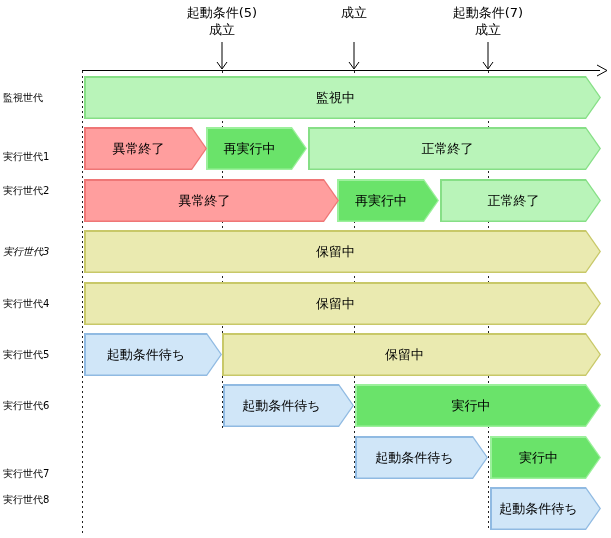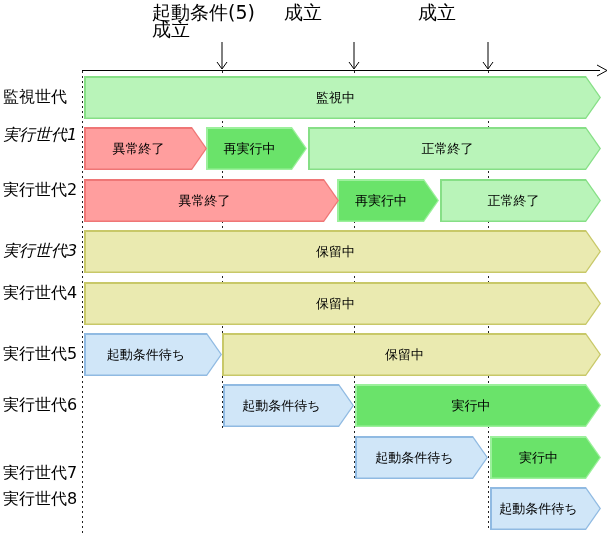--- a/index.html
+++ b/index.html
@@ -2,32 +2,32 @@
 <html><head>
 <meta charset="utf-8">
 <style>
   html,body { margin:0; padding:0; background:#fff; }
   .stage {
     position:relative; width:611px; height:538px; background:#ffffff;
     font-family:"DejaVu Sans","Liberation Sans",sans-serif; color:#000;
     overflow:hidden;
   }
   
-  .cond { position:absolute; top:4px; width:140px; text-align:left;
-          font-size:19px; line-height:17px; }
+  .cond { position:absolute; top:4px; width:140px; text-align:center;
+          font-size:13px; line-height:17px; }
   .cond-arrow { position:absolute; top:42px; }
   
   .timeline { position:absolute; left:82px; top:70px; width:518px; height:1px; background:#000; }
   .timeline-head { position:absolute; left:596px; top:64px; }
   
   .guide { position:absolute; width:1px; z-index:1;
            background:repeating-linear-gradient(to bottom,#222 0 2px,transparent 2px 5px); }
   
   .row-label { position:absolute; left:3px; height:43px; display:flex; align-items:center;
-               font-size:16px; z-index:30;text-align:center; }
+               font-size:10px; z-index:30;text-align:center; }
   .bar { position:absolute; height:43px;text-align:center; }
   .bar-outer { position:absolute; inset:0; background:var(--border);
     clip-path:polygon(0 0, calc(100% - 15px) 0, 100% 50%, calc(100% - 15px) 100%, 0 100%); }
   .bar-inner { position:absolute; inset:1.5px; background:var(--fill);
     clip-path:polygon(0 0, calc(100% - 14px) 0, 100% 50%, calc(100% - 14px) 100%, 0 100%); }
   .bar-label { position:absolute; inset:0; display:flex; align-items:center; justify-content:center;
     padding-right:14px; font-size:13px; white-space:nowrap; }
   .c-lightgreen { --fill:#b9f4b9; --border:#86df86; }
   .c-green      { --fill:#6ae36a; --border:#9cf09c; }
   .c-pink       { --fill:#ff9e9e; --border:#ef7676; }
@@ -40,20 +40,21 @@
 <div class="stage">
 
   <div class="cond" style="left:152px">
     <div>起動条件(5)</div>
     <div>成立</div>
   </div>
   <div class="cond" style="left:284px">
     <div>成立</div>
   </div>
   <div class="cond" style="left:418px">
+    <div>起動条件(7)</div>
     <div>成立</div>
   </div>
 
   <svg class="cond-arrow" style="left:215px" width="14" height="28">
     <path d="M7 0 V26 M2 20 L7 27 L12 20" stroke="#000" stroke-width="1" fill="none"></path>
   </svg>
   <svg class="cond-arrow" style="left:347px" width="14" height="28">
     <path d="M7 0 V26 M2 20 L7 27 L12 20" stroke="#000" stroke-width="1" fill="none"></path>
   </svg>
   <svg class="cond-arrow" style="left:481px" width="14" height="28">
@@ -70,21 +71,21 @@
   <div class="guide" style="left:354px; top:71px; height:408px"></div>
   <div class="guide" style="left:488px; top:71px; height:459px"></div>
 
   <div>
       <div class="row-label" style="top: 76px;">監視世代</div>
       <div class="bar c-lightgreen" style="left: 84px; top: 76px; width: 517px; z-index: 20;">
         <div class="bar-outer"></div>
         <div class="bar-inner"></div>
         <div class="bar-label">監視中</div>
       </div>
-      <div class="row-label" style="top: 114px; font-style: italic;">実行世代1</div>
+      <div class="row-label" style="top: 135px;">実行世代1</div>
       <div class="bar c-pink" style="left: 84px; top: 127px; width: 123px; z-index: 20;">
         <div class="bar-outer"></div>
         <div class="bar-inner"></div>
         <div class="bar-label">異常終了</div>
       </div>
       <div class="bar c-green" style="left: 206px; top: 127px; width: 101px; z-index: 19;">
         <div class="bar-outer"></div>
         <div class="bar-inner"></div>
         <div class="bar-label">再実行中</div>
       </div>
@@ -108,21 +109,21 @@
         <div class="bar-outer"></div>
         <div class="bar-inner"></div>
         <div class="bar-label">正常終了</div>
       </div>
       <div class="row-label" style="top: 230px; font-style: italic;">実行世代3</div>
       <div class="bar c-khaki" style="left: 84px; top: 230px; width: 517px; z-index: 20;">
         <div class="bar-outer"></div>
         <div class="bar-inner"></div>
         <div class="bar-label">保留中</div>
       </div>
-      <div class="row-label" style="top: 272px;">実行世代4</div>
+      <div class="row-label" style="top: 282px;">実行世代4</div>
       <div class="bar c-khaki" style="left: 84px; top: 282px; width: 517px; z-index: 20;">
         <div class="bar-outer"></div>
         <div class="bar-inner"></div>
         <div class="bar-label">保留中</div>
       </div>
       <div class="row-label" style="top: 333px;">実行世代5</div>
       <div class="bar c-blue" style="left: 84px; top: 333px; width: 138px; z-index: 20;">
         <div class="bar-outer"></div>
         <div class="bar-inner"></div>
         <div class="bar-label">起動条件待ち</div>

